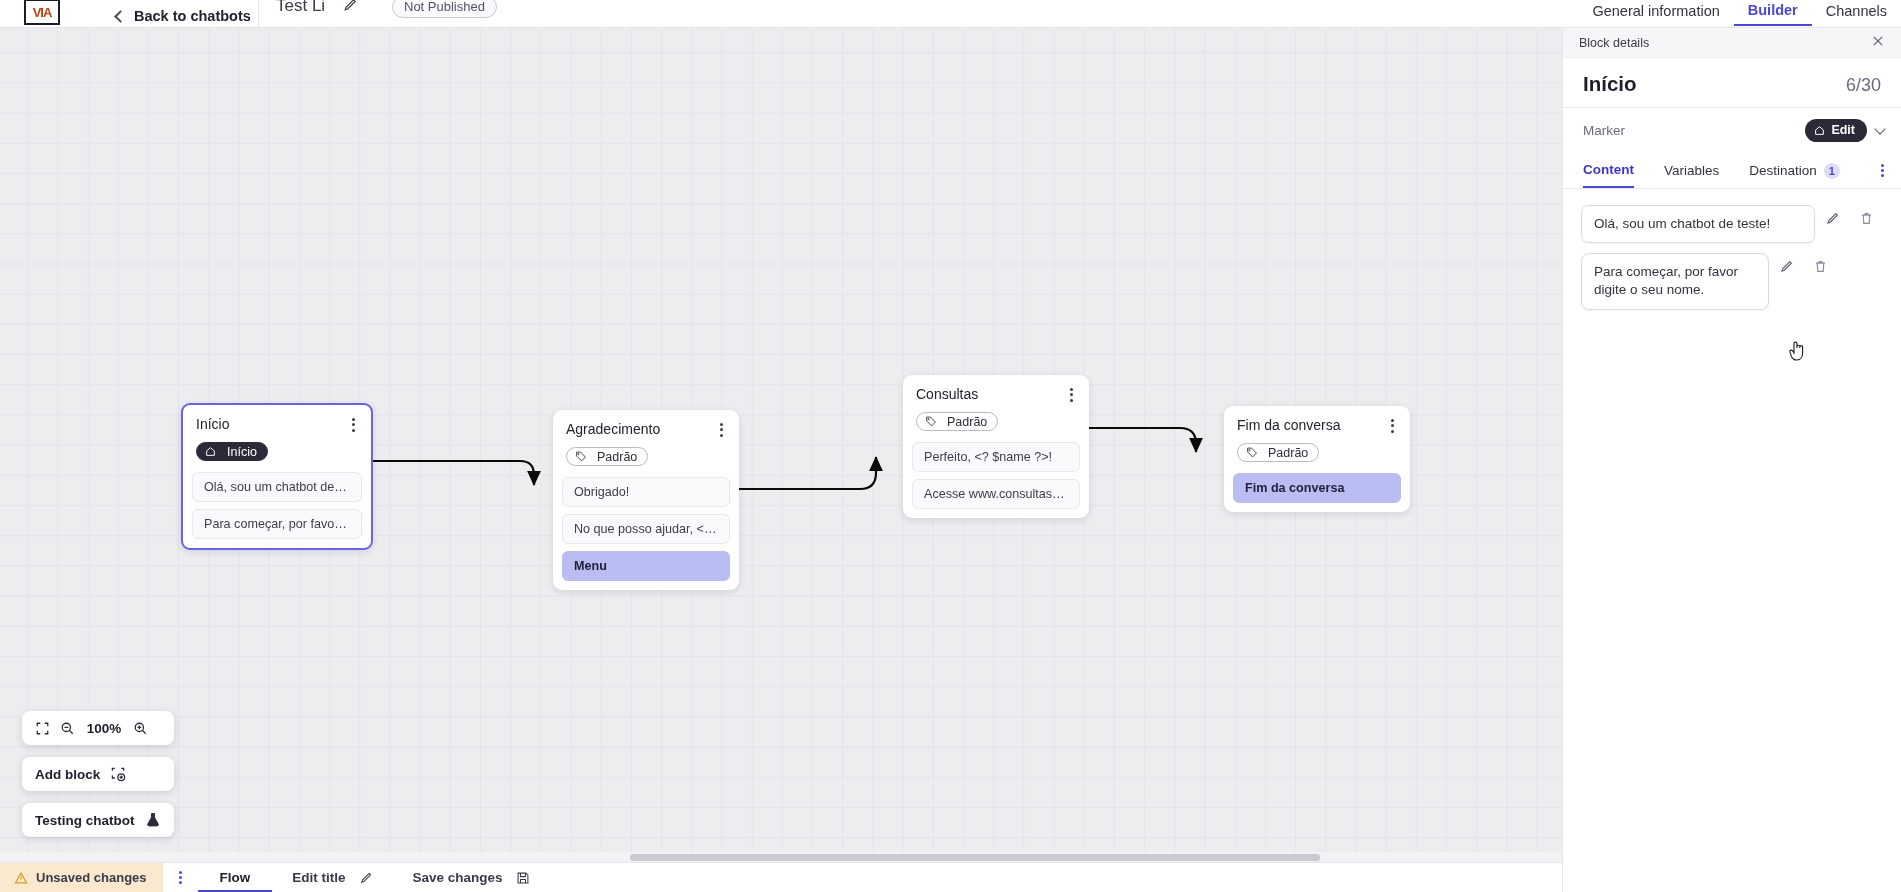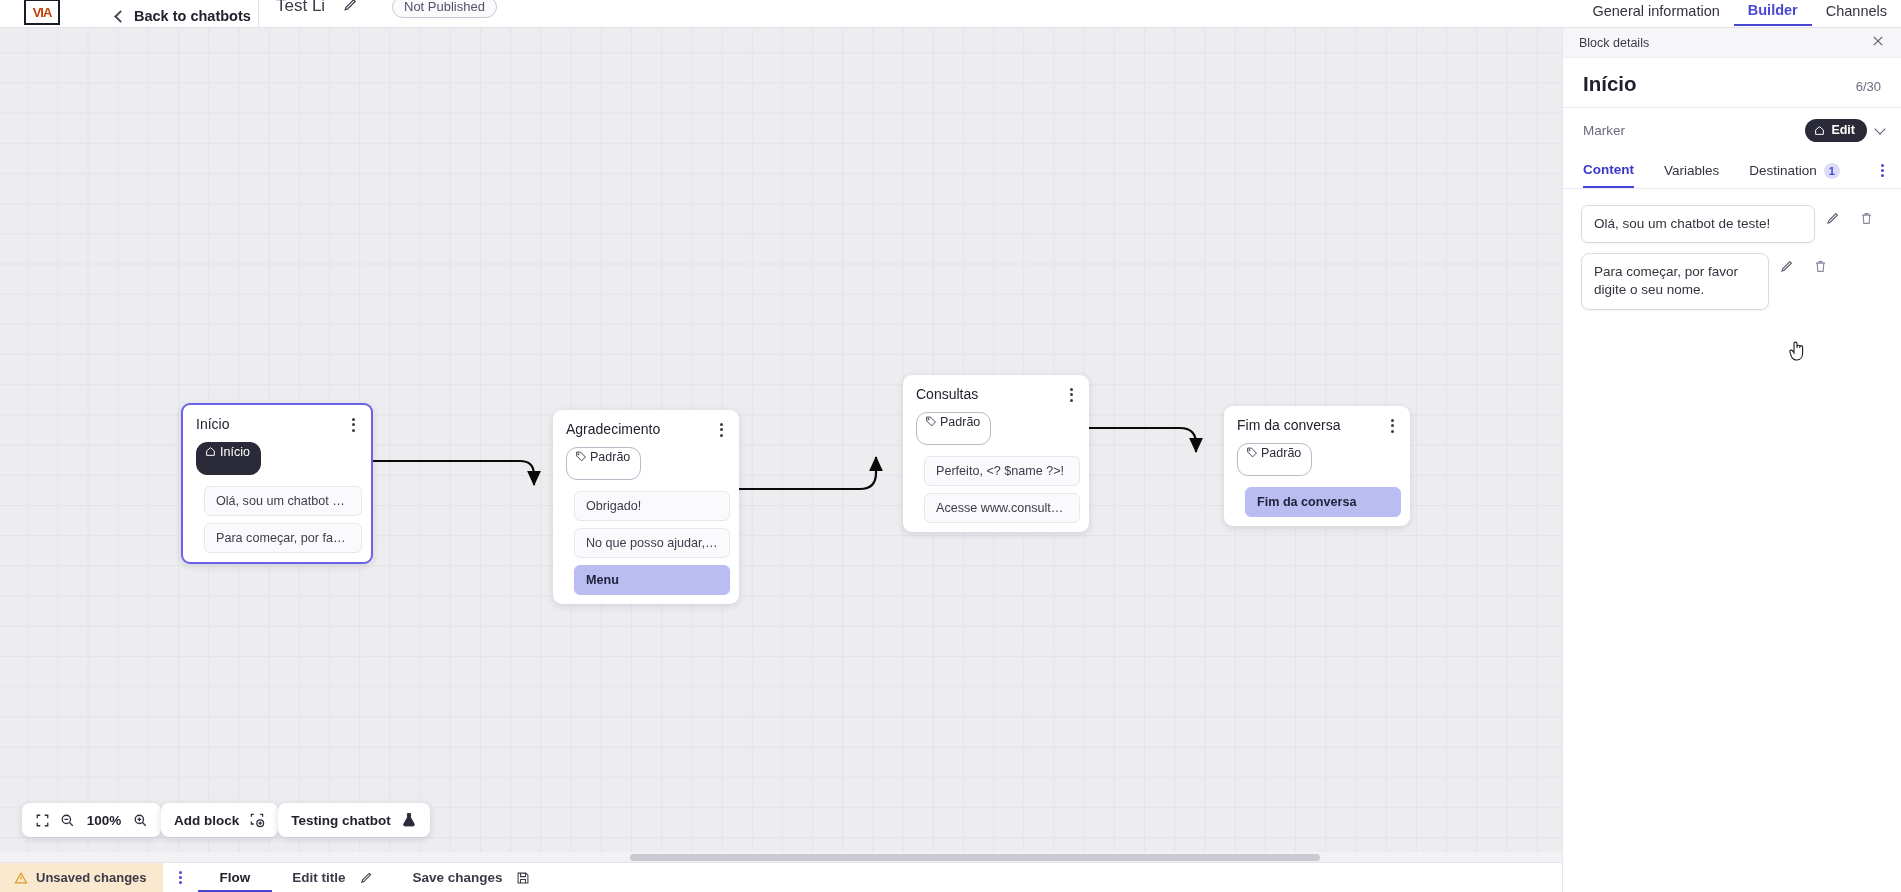--- a/index.html
+++ b/index.html
@@ -73,35 +73,35 @@
     box-shadow: 0 2px 7px rgba(40,40,70,.14);
     padding: 0 0 9px 0;
   }
   .node.selected { border: 2px solid #6a63e8; }
   .node-head { padding: 11px 13px 0 13px; display: flex; align-items: flex-start; justify-content: space-between; }
   .node-title { font-size: 14px; color: #22222e; font-weight: normal; white-space: nowrap; }
   .kebab { display: flex; flex-direction: column; gap: 2.4px; padding: 2px 3px; cursor: pointer; }
   .kebab i { display: block; width: 3px; height: 3px; border-radius: 50%; background: #3a3a4a; }
   .tag-row { padding: 8px 13px 0 13px; }
   .tag {
-    display: inline-flex; align-items: center; gap: 4px;
-    border: 1px solid #b9b9c8; border-radius: 11px; padding: 2px 10px 15px 8px;
+    display: inline-flex; align-items: center; gap: 11px;
+    border: 1px solid #b9b9c8; border-radius: 11px; padding: 2px 10px 1px 8px;
     font-size: 12.5px; color: #2d2d3c; background: #fff; white-space: nowrap;
   }
   .tag.dark { background: #2a2a38; color: #ffffff; border-color: #2a2a38; }
-  .node-rows { padding: 11px 9px 0 9px; display: flex; flex-direction: column; gap: 7px; margin-left: 12px; }
+  .node-rows { padding: 11px 9px 0 9px; display: flex; flex-direction: column; gap: 7px; }
   .node-row {
     background: #fafafc; border: 1px solid #e7e7ee; border-radius: 6px;
     font-size: 12.6px; color: #3c3c4c; padding: 7px 11px;
     white-space: nowrap; overflow: hidden; text-overflow: ellipsis;
   }
   .node-row.accent { background: #b9bdf2; border-color: #b9bdf2; color: #22223a; font-weight: bold; }
 
   
-  .float-toolbar { position: absolute; left: 22px; bottom: 26px; display: flex; gap: 0; }
+  .float-toolbar { position: absolute; left: 22px; bottom: 26px; display: flex; gap: 12px; flex-direction: column; }
   .ft-group {
     background: #ffffff; border-radius: 8px; box-shadow: 0 2px 7px rgba(40,40,70,.16);
     display: flex; align-items: center; gap: 10px; padding: 8px 13px; height: 34px;
   }
   .ft-label { font-size: 13.5px; color: #22222e; font-weight: bold; white-space: nowrap; }
   .ft-zoom { font-size: 13.5px; color: #22222e; font-weight: bold; min-width: 38px; text-align: center; }
   .icon-btn { cursor: pointer; display: flex; align-items: center; }
 
   
   .hscroll { position: absolute; left: 0; bottom: 0; width: 1562px; height: 11px; background: #f2f2f5; }
@@ -139,21 +139,21 @@
   .rp-head {
     height: 30px; background: #f6f6f9; display: flex; align-items: center;
     justify-content: space-between; padding: 0 16px; border-bottom: 1px solid #eeeef3;
   }
   .rp-head-title { font-size: 12.5px; color: #3a3a48; white-space: nowrap; }
   .rp-title-row {
     display: flex; align-items: baseline; justify-content: space-between;
     padding: 14px 20px 11px 20px; border-bottom: 1px solid #e8e8ef; margin: 0 0px;
   }
   .rp-title { font-size: 20.5px; color: #1e1e2c; font-weight: bold; }
-  .rp-counter { font-size: 13px; color: #6b6b80; }
+  .rp-counter { font-size: 18px; color: #6b6b80; }
   .rp-marker-row {
     display: flex; align-items: center; justify-content: space-between;
     padding: 11px 17px 11px 20px;
   }
   .rp-marker-label { font-size: 13.5px; color: #6b6b80; }
   .marker-select { display: flex; align-items: center; gap: 9px; cursor: pointer; }
   .marker-pill {
     background: #2a2a38; color: #fff; border-radius: 13px; padding: 4px 12px 5px 9px;
     font-size: 12.5px; font-weight: bold; display: inline-flex; align-items: center; gap: 6px;
   }

